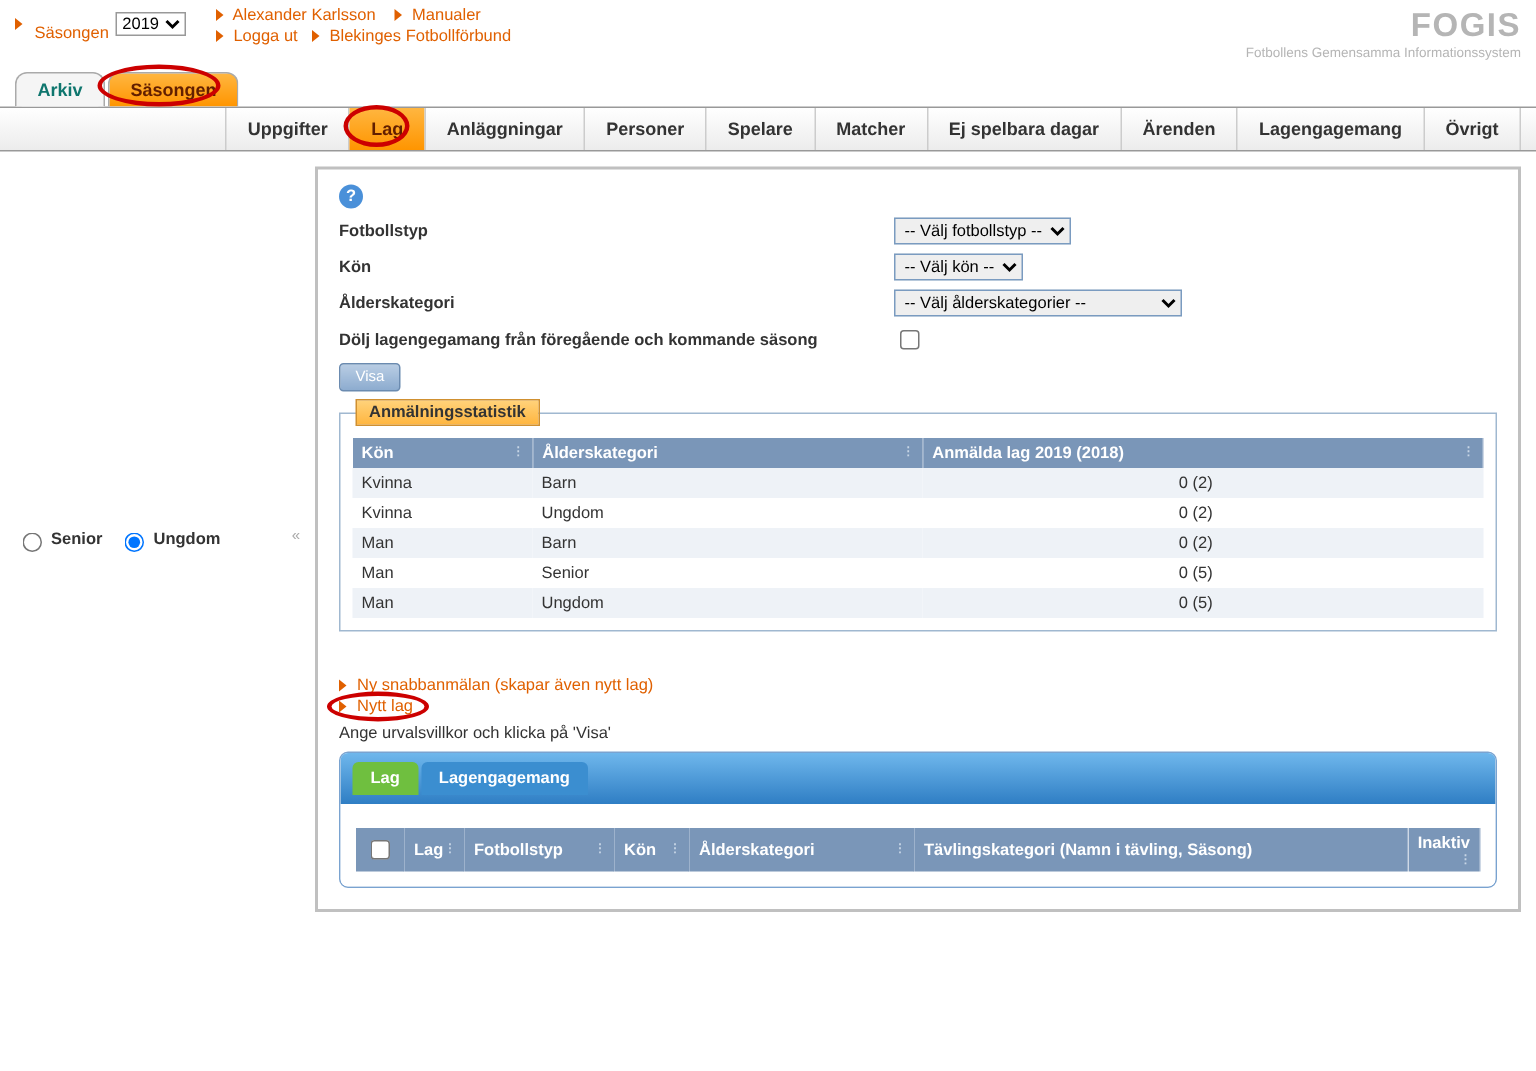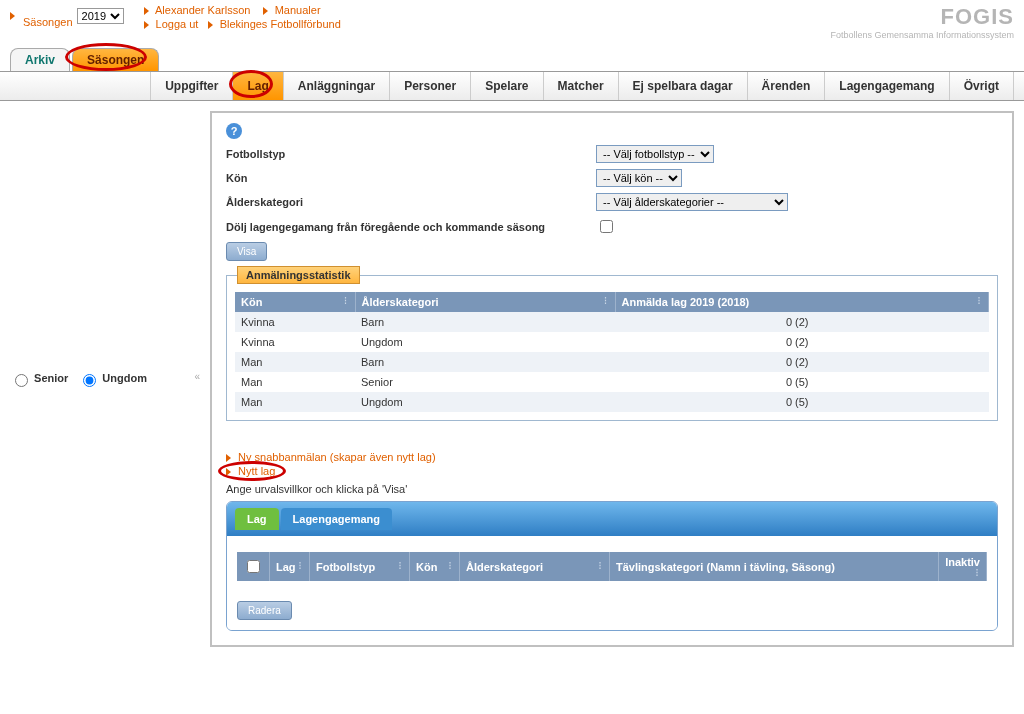--- a/index.html
+++ b/index.html
@@ -368,20 +368,17 @@
               <th class="chk"><input type="checkbox" style=""></th>
               <th style="width:40px"><span>Lag</span><span class="th-dots">⋮</span></th>
               <th style="width:100px"><span>Fotbollstyp</span><span class="th-dots">⋮</span></th>
               <th style="width:50px"><span>Kön</span><span class="th-dots">⋮</span></th>
               <th style="width:150px"><span>Ålderskategori</span><span class="th-dots">⋮</span></th>
               <th><span>Tävlingskategori (Namn i tävling, Säsong)</span></th>
               <th style="width:40px"><span>Inaktiv</span><span class="th-dots">⋮</span></th>
             </tr>
           </thead>
         </table>
-        <div style="margin-top:20px">
-          <button class="btn">Radera</button>
-        </div>
       </div>
     </div>
 
   </div>
 </div>
 
 </body></html>

